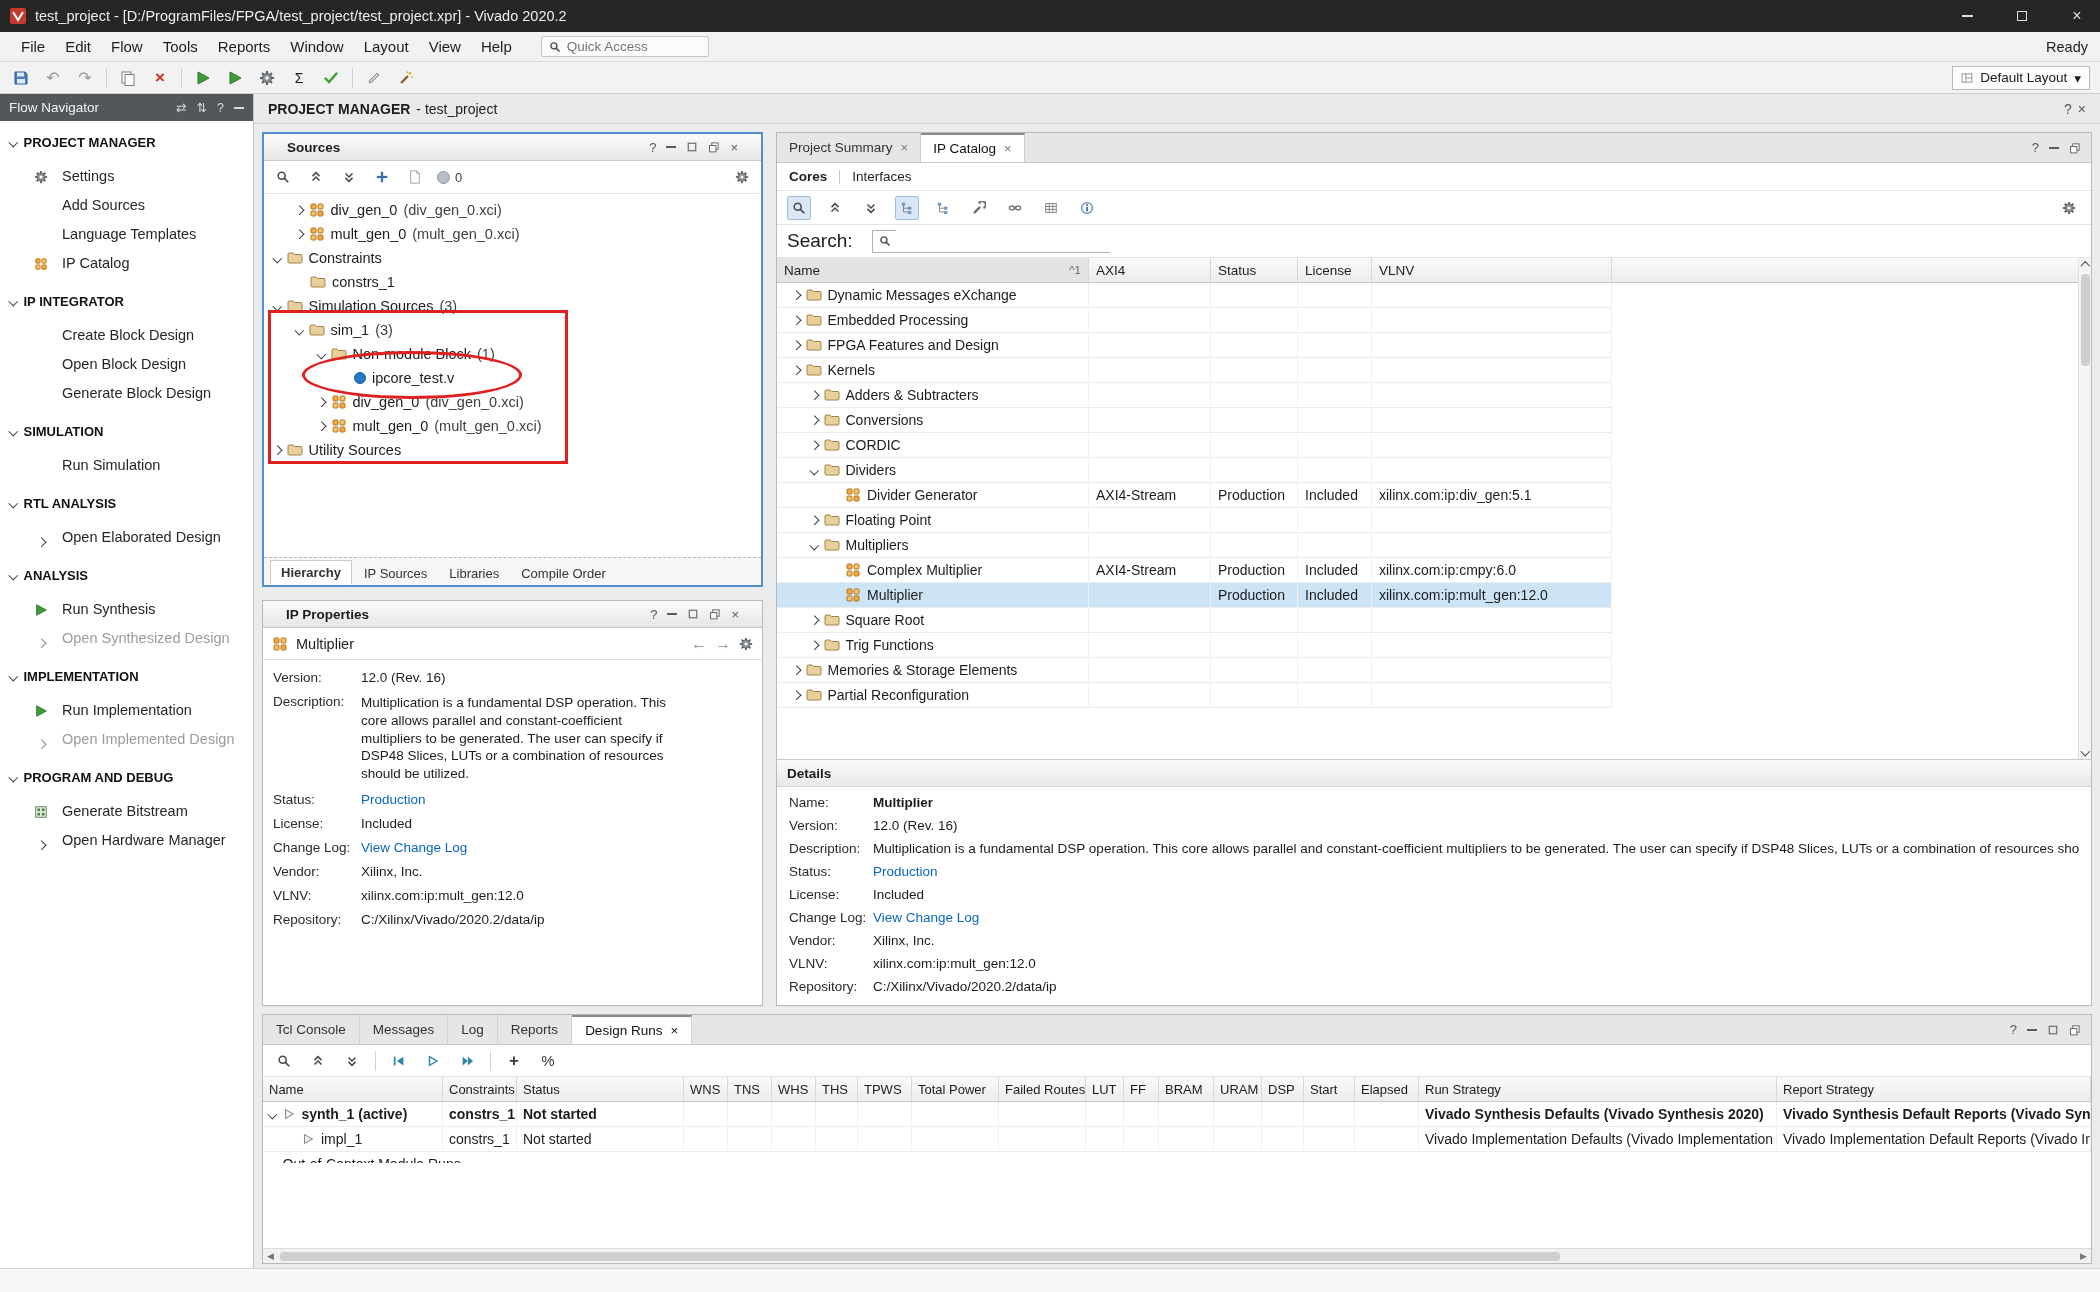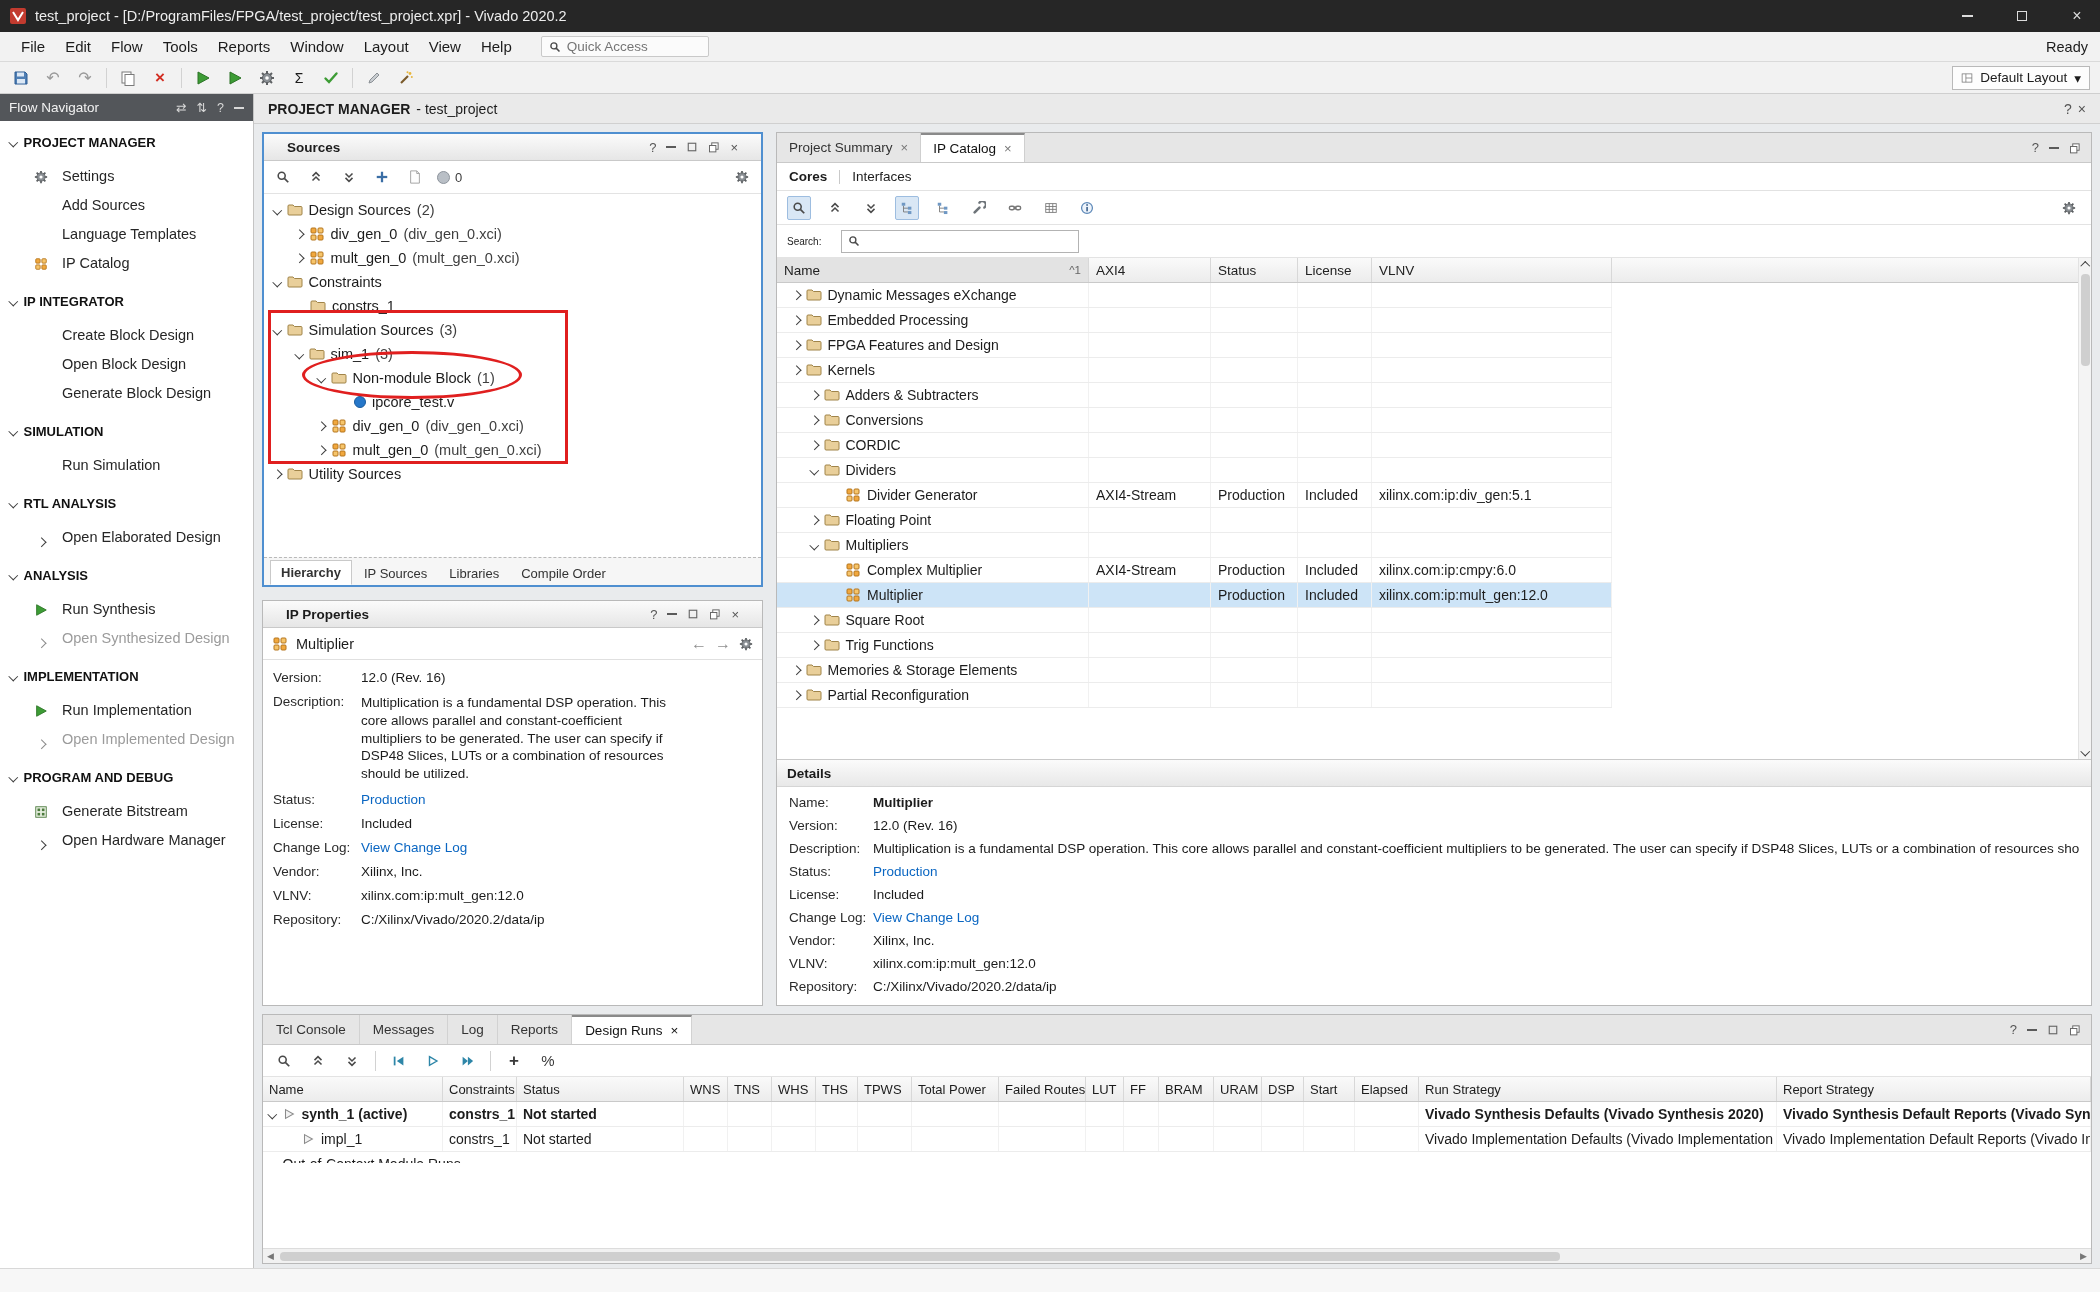--- a/index.html
+++ b/index.html
@@ -91,21 +91,21 @@
 .ctab .x{color:#777;font-size:13px}
 .cattabs .sp{flex:1}
 .cattabs .pctl{padding-right:10px}
 .subtabs{height:28px;flex:none;display:flex;align-items:center;gap:12px;padding:0 12px;border-bottom:1px solid #e2e2e2;font-size:13.5px}
 .subtabs .on{font-weight:bold}
 .subtabs .div{width:1px;height:14px;background:#c9c9c9}
 .cattlb{height:34px;flex:none;display:flex;align-items:center;gap:12px;padding:0 10px;border-bottom:1px solid #e3e3e3}
 .tgl{width:24px;height:24px;display:flex;align-items:center;justify-content:center;border-radius:2px}
 .tgl.on{background:#d9e7f5;border:1px solid #9dbde0}
 .cattlb .gear{margin-left:auto}
-.searchrow{height:33px;flex:none;display:flex;align-items:center;gap:20px;padding:0 10px;border-bottom:1px solid #e3e3e3;font-size:10px}
+.searchrow{height:33px;flex:none;display:flex;align-items:center;gap:20px;padding:0 10px;border-bottom:1px solid #e3e3e3;font-size:19px}
 .sbox{width:238px;height:23px;border:1px solid #b3b3b3;background:#fff;display:flex;align-items:center;gap:5px;padding:0 6px}
 .sbox input{border:none;outline:none;flex:1;font:inherit}
 .catbody{flex:1;position:relative;display:flex;flex-direction:column;min-height:0}
 .chead{height:25px;flex:none;display:grid;grid-template-columns:312px 122px 87px 74px 240px 1fr;background:linear-gradient(#fafafa,#ececec);border-bottom:1px solid #c9c9c9;font-size:13.5px}
 .chead>div{display:flex;align-items:center;padding:0 7px;border-right:1px solid #d8d8d8;color:#222;white-space:nowrap;overflow:hidden}
 .chead>div.fillh{border-right:none}
 .chead .namecell{background:#e3e3e3}
 .chead .namecell .sort{margin-left:auto;color:#666;font-size:11.5px}
 .rowswrap{height:450px;flex:none}
 .crow{height:25px;display:grid;grid-template-columns:312px 122px 87px 74px 240px;width:835px;border-bottom:1px solid #ececec;font-size:14px}
@@ -598,28 +598,20 @@
                 <span class="bc"></span>
                 <span>0</span>
               </span>
             <span class="tbtn gear">
                 <svg class="ic14">
                   <use href="#i-gear"></use>
                 </svg>
               </span>
           </div>
           <div class="tree">
-            <div class="trow" style="--d:0">
-                <span class="chv d sm"></span>
-                <svg class="ic">
-                  <use href="#i-folder"></use>
-                </svg>
-                <span class="tx">Design Sources</span>
-                <span class="sfx"> (2)</span>
-              </div>
             <div class="trow" style="--d:1">
                 <span class="chv r sm"></span>
                 <svg class="ic">
                   <use href="#i-ip"></use>
                 </svg>
                 <span class="tx">div_gen_0</span>
                 <span class="sfx"> (div_gen_0.xci)</span>
               </div>
             <div class="trow" style="--d:1">
                 <span class="chv r sm"></span>

